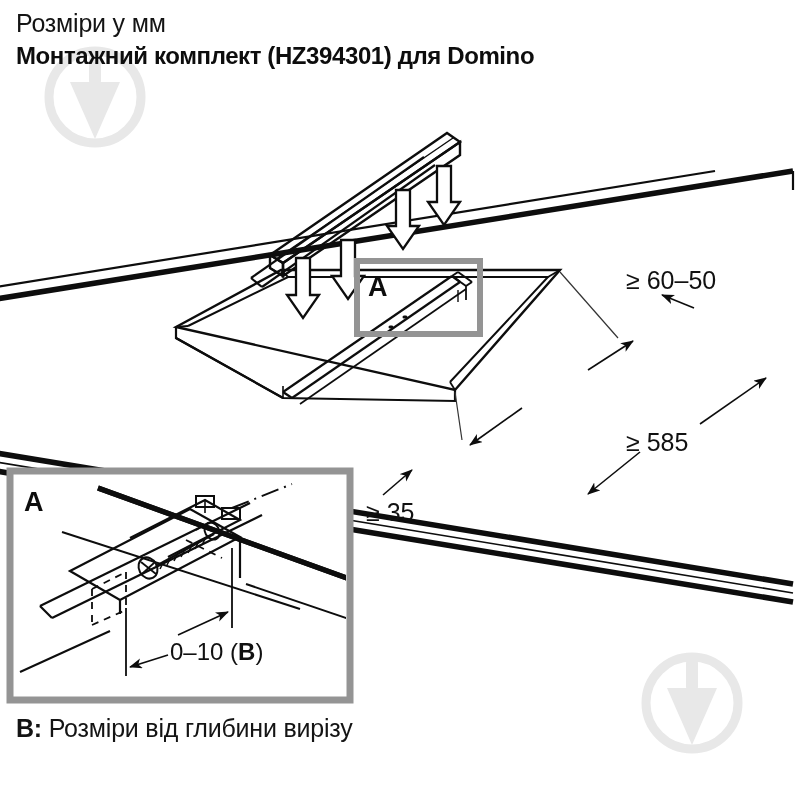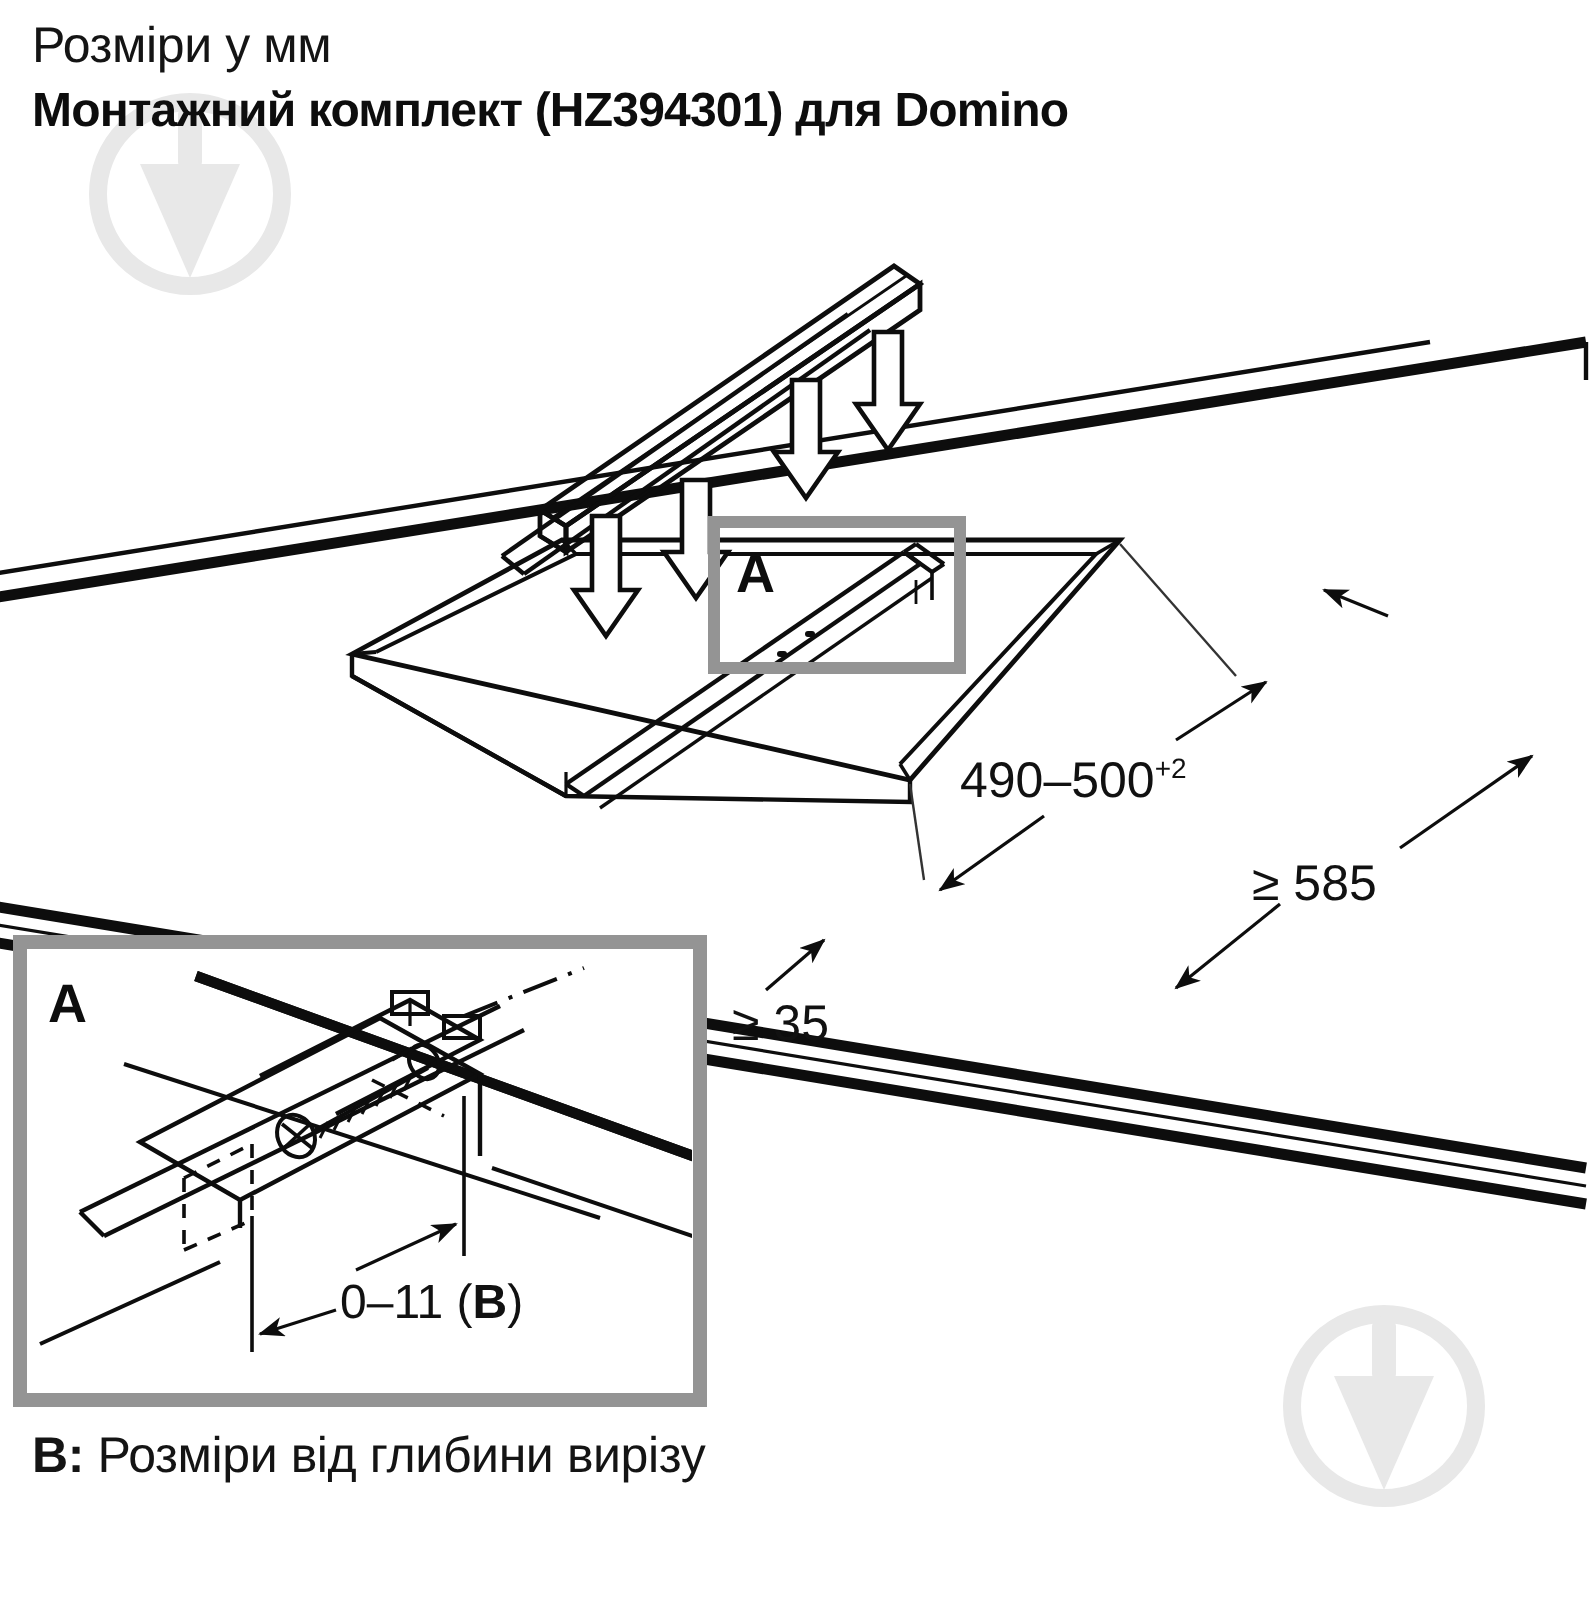--- a/index.html
+++ b/index.html
@@ -174,21 +174,21 @@
         <line x1="455" y1="392" x2="462" y2="440"></line>
       </g>
     </g>
   </svg>
 
   <svg width="796" height="799">
     <rect x="357" y="261" width="123" height="73" fill="none" stroke="#949494" stroke-width="6"></rect>
   </svg>
   <div class="callout-A">A</div>
 
-  <div class="dim dim-490"><span>490–500</span><sup>+2</sup></div>
+  <div class="dim dim-60">≥ 60–50</div>
   <div class="dim dim-585">≥ 585</div>
   <div class="dim dim-35">≥ 35</div>
 
   <svg width="796" height="799">
     <rect x="10" y="471" width="340" height="229" fill="#ffffff" stroke="#949494" stroke-width="7"></rect>
   </svg>
   <div class="detail-A">A</div>
 
   <svg width="796" height="799">
     <defs>
@@ -273,17 +273,17 @@
         <line x1="168" y1="655" x2="130" y2="667"></line>
       </g>
 
       <g stroke-width="2.0">
         <line x1="20" y1="672" x2="110" y2="631"></line>
         <line x1="246" y1="584" x2="352" y2="620"></line>
       </g>
     </g>
   </svg>
 
-  <div class="dim dim-010"><span>0–11 (</span><b>B</b><span>)</span></div>
+  <div class="dim dim-010"><span>0–10 (</span><b>B</b><span>)</span></div>
 
   <div class="caption"><b>B:</b> <span>Розміри від глибини вирізу</span></div>
 
 </div>
 
 </body></html>

